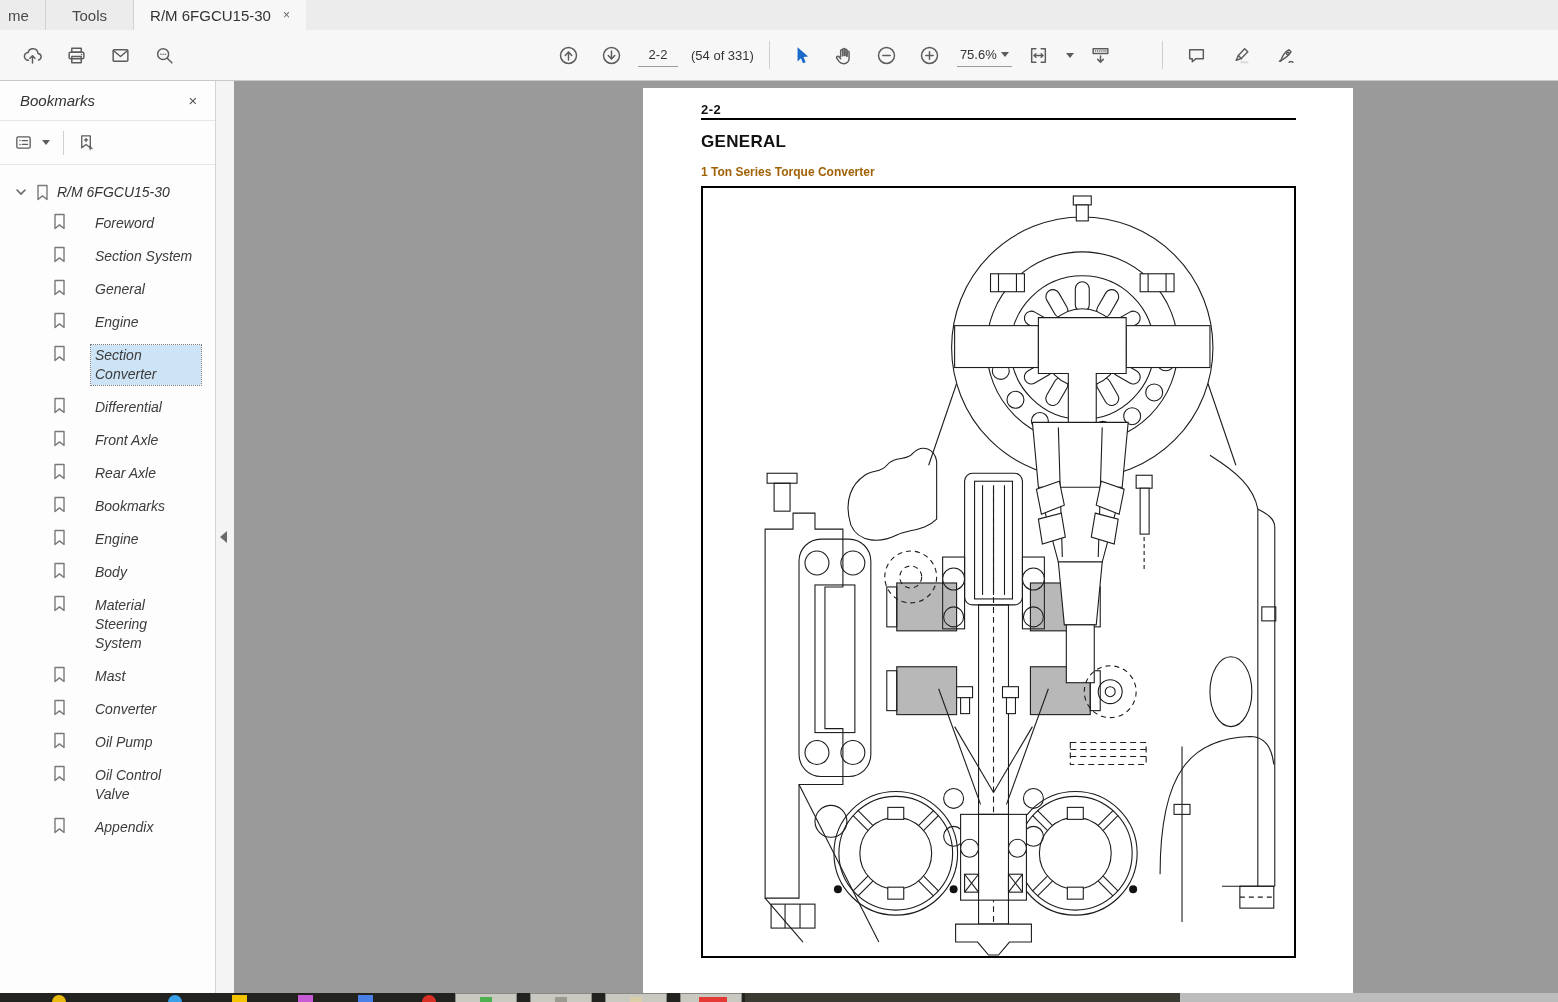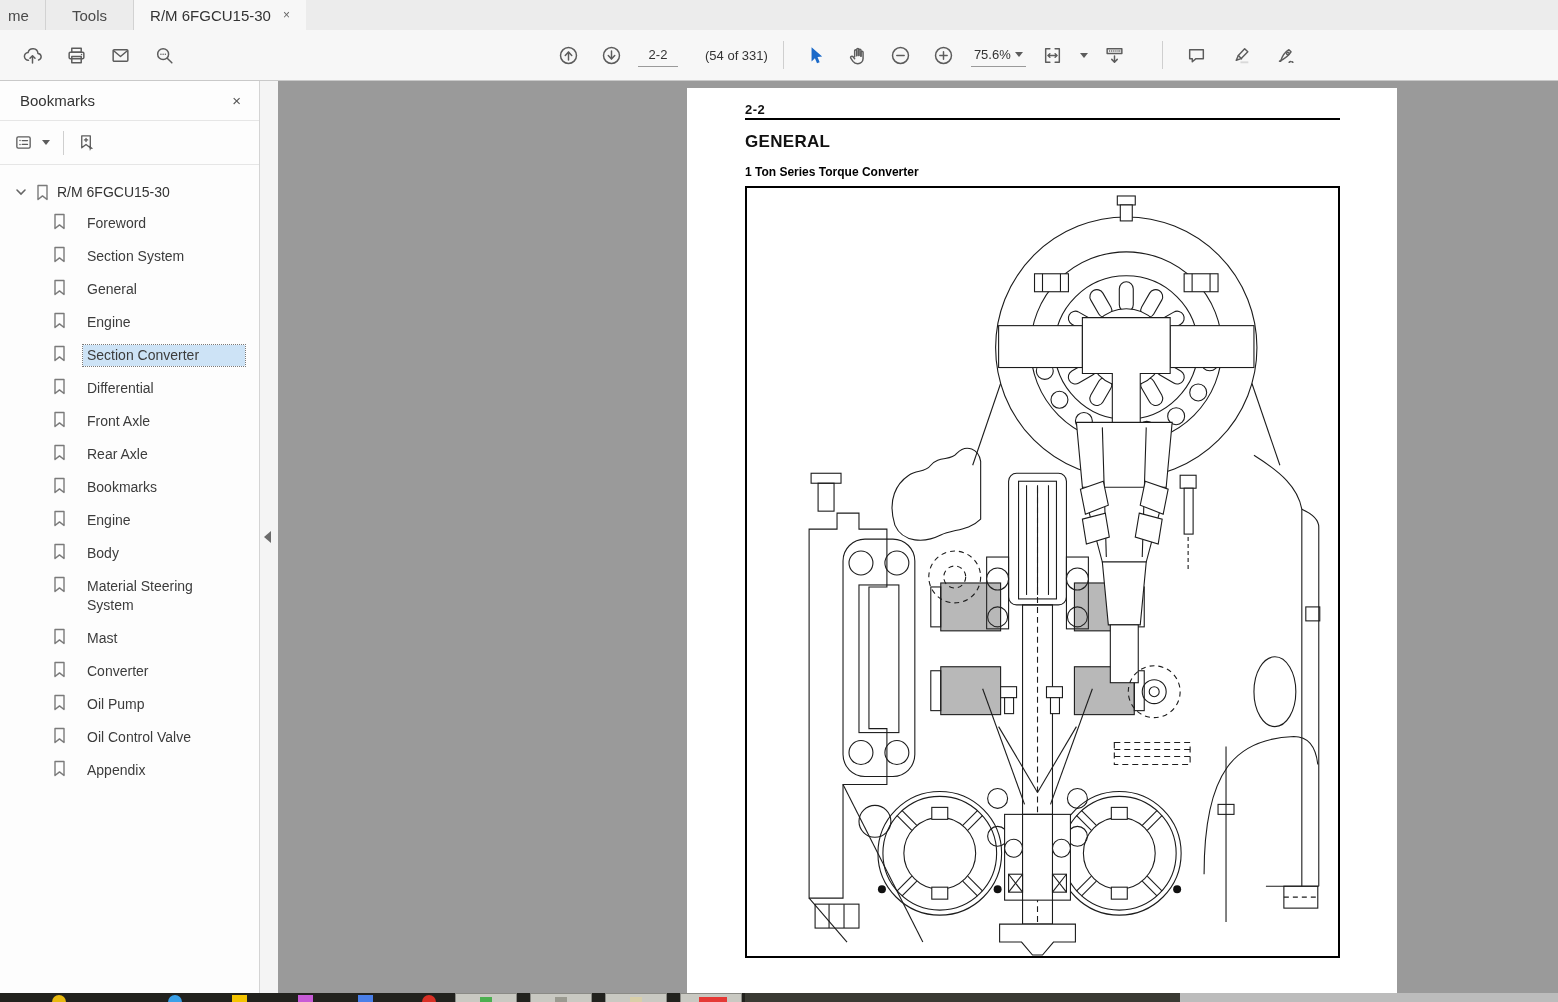--- a/index.html
+++ b/index.html
@@ -29,68 +29,68 @@
     justify-content:center; border-radius:3px; }
   .ic { width:21px; height:21px; }
   .ic.line * { fill:none; stroke:#5c5c5c; stroke-width:1.4;
     stroke-linecap:round; stroke-linejoin:round; }
   .ic.line .f { fill:#5c5c5c; stroke:none; }
   .ic.solid path { fill:#1b6ac9; stroke:none; }
   .vsep { width:1px; height:28px; background:#cfcfcf; margin:0 4px; }
   .page-input { width:40px; height:24px; border:none; outline:none;
     border-bottom:1px solid #9a9a9a; background:transparent; text-align:center;
     font-size:13px; color:#333; font-family:"Liberation Sans",sans-serif; }
-  .count-label { font-size:13px; color:#333; white-space:nowrap; margin-left:16px; }
+  .count-label { font-size:13px; color:#333; white-space:nowrap; margin-left:2px; }
   .zoom-box { display:flex; align-items:center; gap:4px; height:24px;
     border-bottom:1px solid #9a9a9a; padding:0 3px; }
   .zoom-label { font-size:13px; color:#333; }
   .caret { width:0; height:0; border-left:4px solid transparent;
     border-right:4px solid transparent; border-top:5px solid #5c5c5c; }
 
   
   .main { position:absolute; top:81px; left:0; right:0; bottom:9px; display:flex; }
 
-  .sidebar { width:260px; background:#fdfdfd; border-right:1px solid #d4d4d4;
-    display:flex; flex-direction:column; }
+  .sidebar { width:216px; background:#fdfdfd; border-right:1px solid #d4d4d4;
+    display:flex; flex-direction:column;font-style:italic; }
   .bm-header { height:40px; display:flex; align-items:center;
     justify-content:space-between; padding:0 18px 0 20px;
     border-bottom:1px solid #e6e6e6; }
   .bm-title { font-size:15px; color:#333; }
   .bm-close { font-size:15px; color:#555; }
   .bm-tools { height:44px; display:flex; align-items:center; gap:9px;
     padding-left:14px; border-bottom:1px solid #e6e6e6; }
   .bm-tools .ic { width:19px; height:19px; }
   .bm-tools .vsep { height:24px; }
   .bm-tree { padding-top:12px; overflow:hidden; }
   .bm-root { display:flex; align-items:center; gap:7px; padding-left:14px;
     height:30px; font-size:14px; color:#333; }
   .chev { width:14px; height:14px; }
   .chev path { fill:none; stroke:#666; stroke-width:1.6; stroke-linecap:round; }
   .rib { width:15px; height:17px; flex:0 0 auto; }
   .rib path { fill:none; stroke:#7a7a7a; stroke-width:1.4; stroke-linejoin:round; }
-  .bm-row { display:flex; align-items:flex-start; gap:16px;
+  .bm-row { display:flex; align-items:flex-start; gap:24px;
     padding:6px 14px 6px 52px; }
   .bm-label { flex:1; font-size:14px; color:#3c3c3c; line-height:19px;
     padding:1px 4px; }
   .bm-row.sel .bm-label { background:#cde3f6; outline:1px dotted #7a7a7a; }
 
   .collapse-strip { width:18px; background:#f4f4f4; position:relative; }
   .collapse-arrow { position:absolute; left:4px; top:450px; width:0; height:0;
     border-top:6px solid transparent; border-bottom:6px solid transparent;
     border-right:7px solid #6b6b6b; }
 
   .canvas { flex:1; position:relative; background:#9a9a9a; overflow:hidden; }
   .page { position:absolute; left:409px; top:7px; width:710px; height:1010px;
     background:#ffffff; }
   .page-inner { padding:14px 57px 0 58px; }
   .pg-num { font-size:13px; font-weight:bold; color:#111; letter-spacing:.5px; }
   .rule { height:2px; background:#000; margin-top:1px; }
   .heading { font-size:17px; font-weight:800; color:#111; margin-top:12px;
     letter-spacing:.3px; }
-  .fig-title { font-size:12px; font-weight:bold; color:#000000; margin-top:13px; }
+  .fig-title { font-size:12px; font-weight:bold; color:#a16207; margin-top:13px; }
   .frame { margin-top:7px; width:595px; height:772px; border:2px solid #000;
     background:#fff; }
   .frame svg { display:block; }
 
   
   .taskbar { position:absolute; left:0; right:0; bottom:0; height:9px;
     background:#22221e; overflow:hidden; }
   .tb-zone-dark2 { position:absolute; left:745px; width:435px; height:9px;
     background:#3a3a33; }
   .tb-zone-light { position:absolute; left:1180px; right:0; height:9px;

